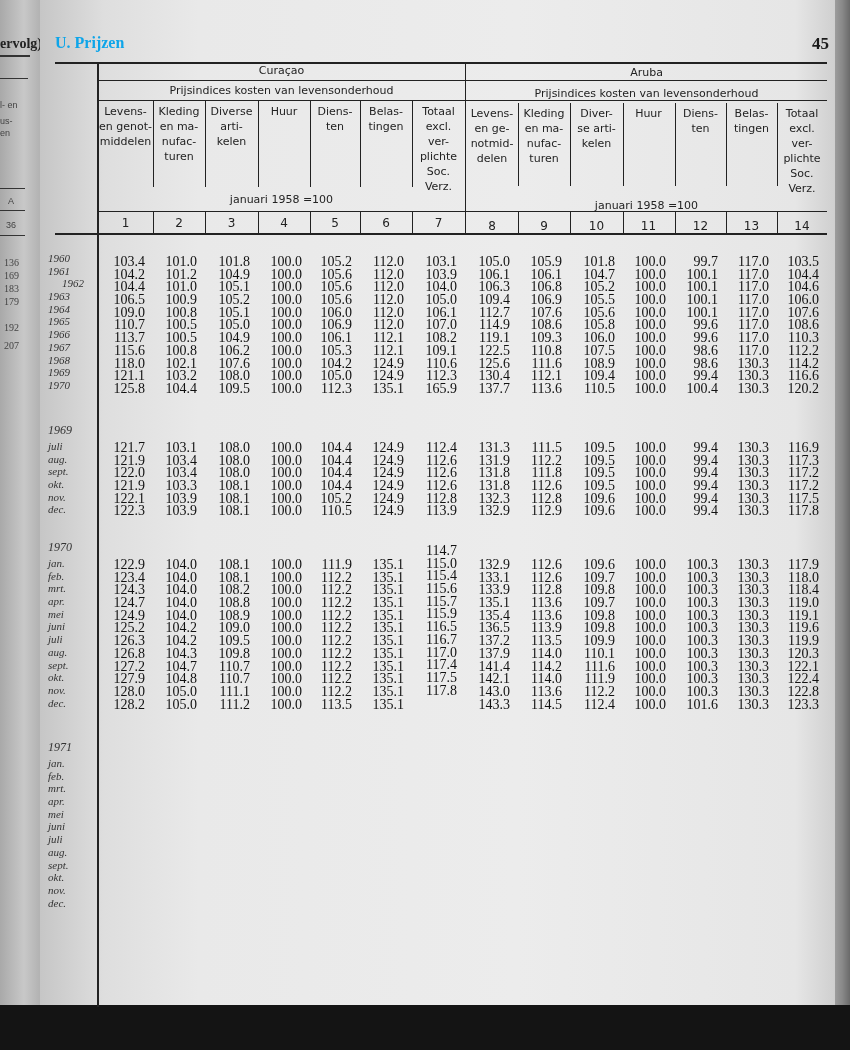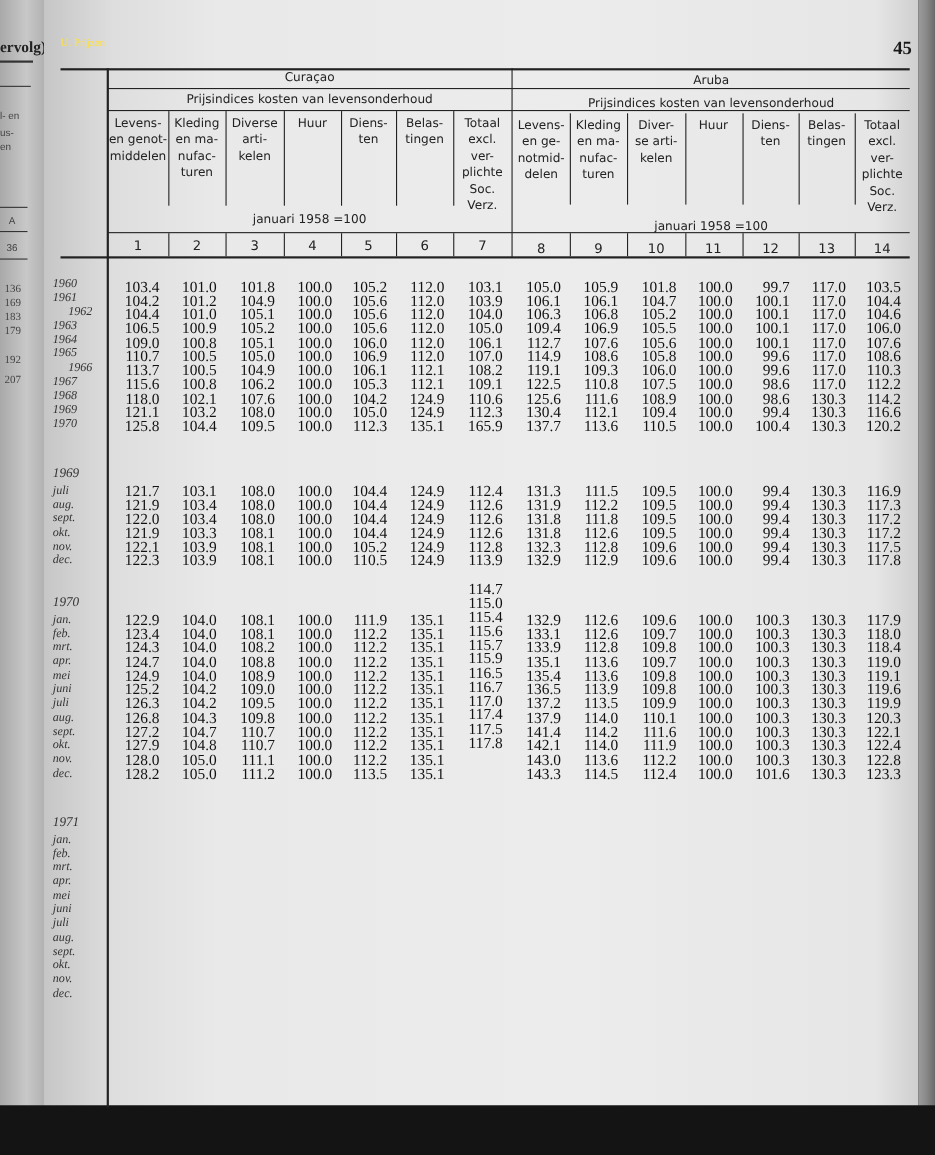--- a/index.html
+++ b/index.html
@@ -21,21 +21,21 @@
     position:absolute; left:835px; top:0; width:15px; height:1005px;
     background:linear-gradient(90deg,#9c9c9c,#888 50%,#6a6a6a);
   }
   .bottom-dark { position:absolute; left:0; top:1005px; width:850px; height:45px; background:#141414; }
 
   .lp-head { position:absolute; left:0; top:36px; font-weight:bold; font-size:14px; color:#222; }
   .lp-rule { position:absolute; left:0; height:2px; background:#333; }
   .lp-txt { position:absolute; left:0; font-family:"Liberation Sans",sans-serif; font-size:9px; color:#444; }
   .lp-num { position:absolute; left:4px; font-size:10px; color:#444; line-height:11px; }
 
-  .section-title { position:absolute; left:55px; top:34px; font-size:10px; font-weight:normal; color:#fde047; }
+  .section-title { position:absolute; left:55px; top:34px; font-size:16px; font-weight:bold; color:#0ea5e9; }
   .page-number { position:absolute; left:812px; top:34px; font-size:17px; font-weight:bold; color:#1a1a1a; }
 
   .hrule { position:absolute; background:#222; }
   .vrule { position:absolute; background:#222; }
 
   .hdr { position:absolute; font-family:"DejaVu Sans",sans-serif; font-size:11px; color:#222; text-align:center; }
   .colhead { position:absolute; font-family:"DejaVu Sans",sans-serif; font-size:11px; line-height:15px; color:#222; text-align:center; }
   .colnum { position:absolute; font-family:"DejaVu Sans",sans-serif; font-size:12px; color:#222; text-align:center; }
 
   .stub { position:absolute; left:48px; width:50px; font-style:italic; font-size:11px; line-height:12.7px; color:#333; text-align:right; }
@@ -205,21 +205,21 @@
     <div class="colnum" style="left: 777px; top: 219px; width: 50px;">14</div>
   </div>
 <div id="data-area">
     <div class="stub" style="top: 252px;">
       <div style="text-align: left;">1960</div>
       <div style="text-align: left;">1961</div>
       <div style="text-align: center;">1962</div>
       <div style="text-align: left;">1963</div>
       <div style="text-align: left;">1964</div>
       <div style="text-align: left;">1965</div>
-      <div style="text-align: center;">1966</div>
+      <div style="text-align: left;">1966</div>
       <div style="text-align: left;">1967</div>
       <div style="text-align: left;">1968</div>
       <div style="text-align: left;">1969</div>
       <div style="text-align: left;">1970</div>
     </div>
     <div class="datacol" style="left: 98px; top: 256px; width: 47px;">
       <div>103.4</div>
       <div>104.2</div>
       <div>104.4</div>
       <div>106.5</div>
@@ -613,21 +613,21 @@
       <div>135.1</div>
       <div>135.1</div>
       <div>135.1</div>
       <div>135.1</div>
       <div>135.1</div>
       <div>135.1</div>
       <div>135.1</div>
       <div>135.1</div>
       <div>135.1</div>
     </div>
-    <div class="datacol" style="left: 412px; top: 531px; width: 45px;">
+    <div class="datacol" style="left: 412px; top: 545px; width: 45px;">
       <div>114.7</div>
       <div>115.0</div>
       <div>115.4</div>
       <div>115.6</div>
       <div>115.7</div>
       <div>115.9</div>
       <div>116.5</div>
       <div>116.7</div>
       <div>117.0</div>
       <div>117.4</div>

